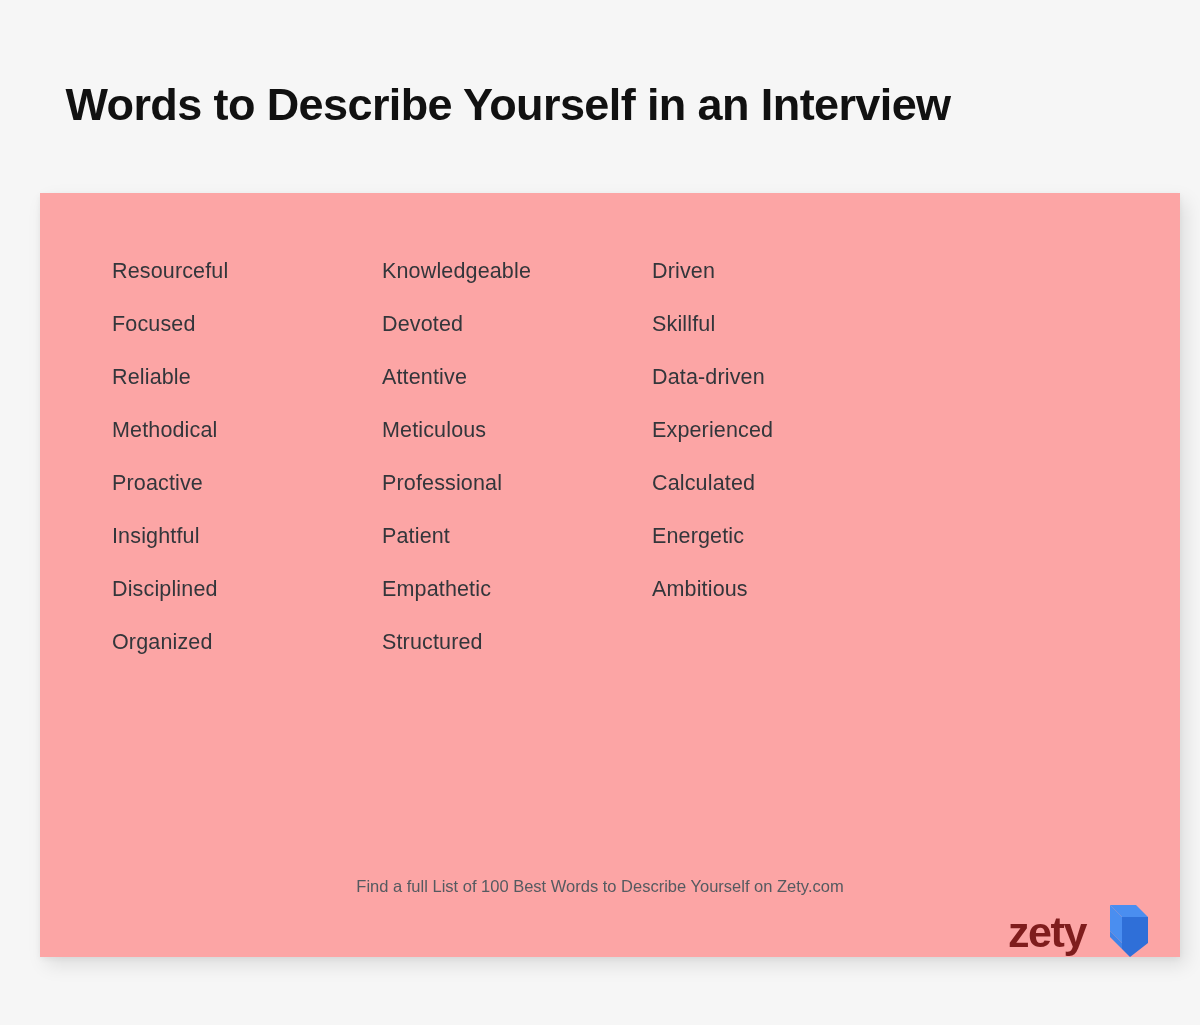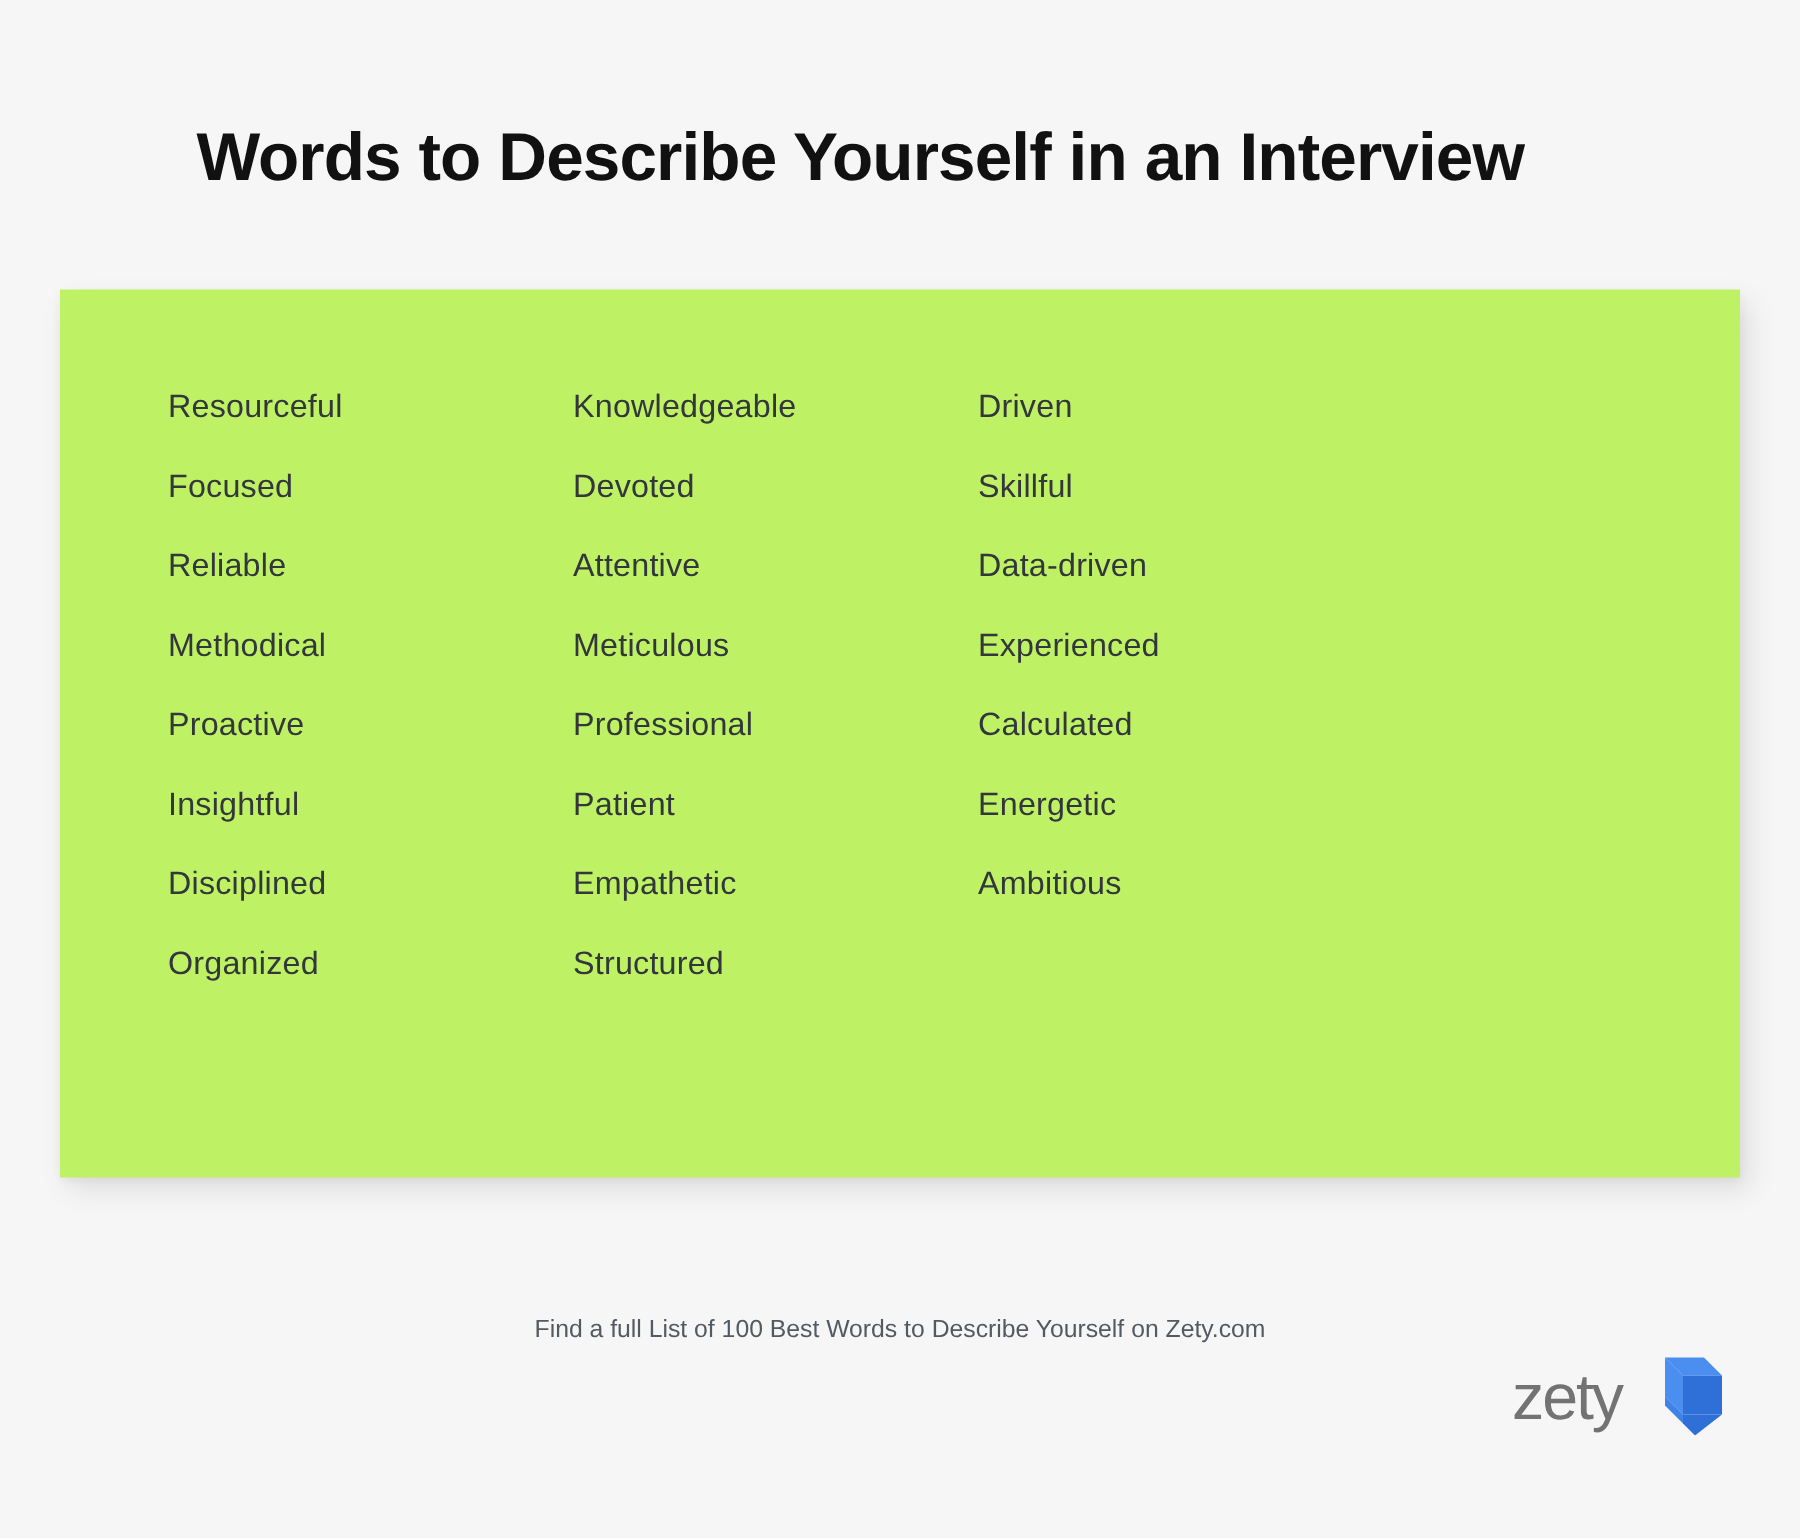--- a/index.html
+++ b/index.html
@@ -23,39 +23,40 @@
     height: 1025px;
     box-sizing: border-box;
   }
 
   
   .title {
     position: absolute;
     left: 0;
     top: 74px;
     width: 1016px;
-    text-align: right;
+    text-align: center;
     font-size: 45px;
     line-height: 62px;
     font-weight: 700;
     letter-spacing: -0.6px;
     color: #111111;
     white-space: nowrap;
   }
 
   
   .card {
     position: absolute;
     left: 40px;
     top: 193px;
     width: 1120px;
-    height: 592px;
-    background: #bef264;
+    height: 764px;
+    background: #fca5a5;
     box-shadow: 6px 8px 18px rgba(0, 0, 0, 0.10),
                 0 2px 6px rgba(0, 0, 0, 0.05);
+    padding-left: 20px;
   }
 
   .columns {
     position: absolute;
     left: 72px;
     top: 52px;
     width: 1030px;
     display: flex;
     flex-direction: row;
   }
@@ -104,23 +105,23 @@
     top: 899px;
     width: 140px;
     height: 62px;
   }
   .logo-word {
     position: absolute;
     left: 0;
     top: 10px;
     font-size: 43px;
     line-height: 46px;
-    font-weight: 400;
+    font-weight: 700;
     letter-spacing: -1.4px;
-    color: #737373;
+    color: #7f1d1d;
   }
   .logo-mark {
     position: absolute;
     left: 78px;
     top: 0px;
     width: 62px;
     height: 58px;
   }
 </style>
 </head>

